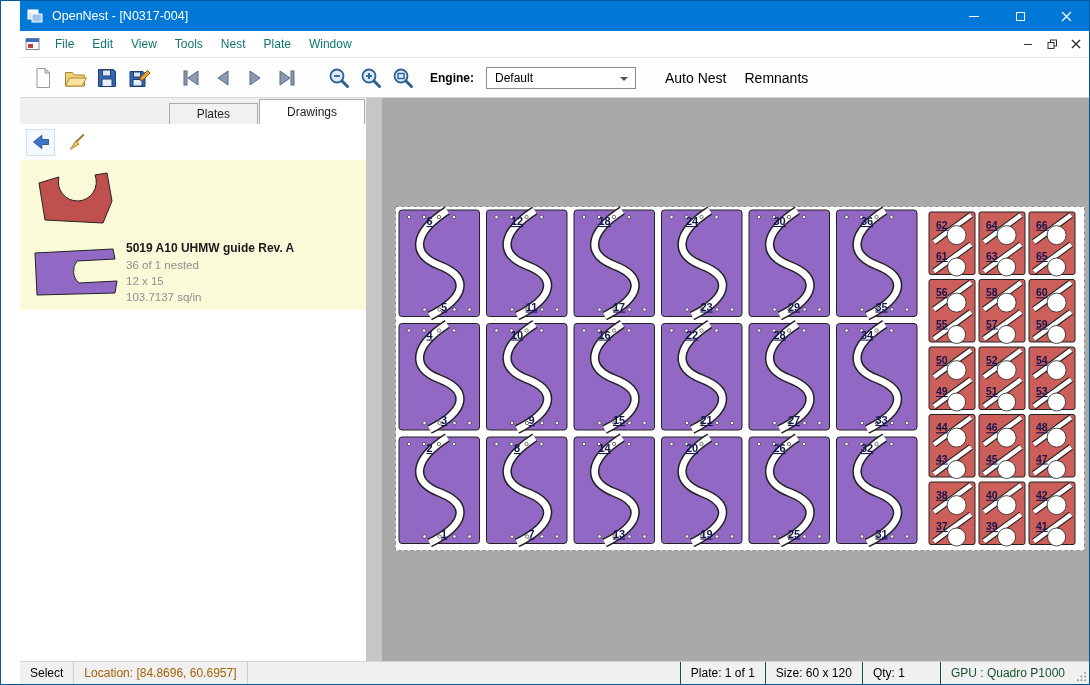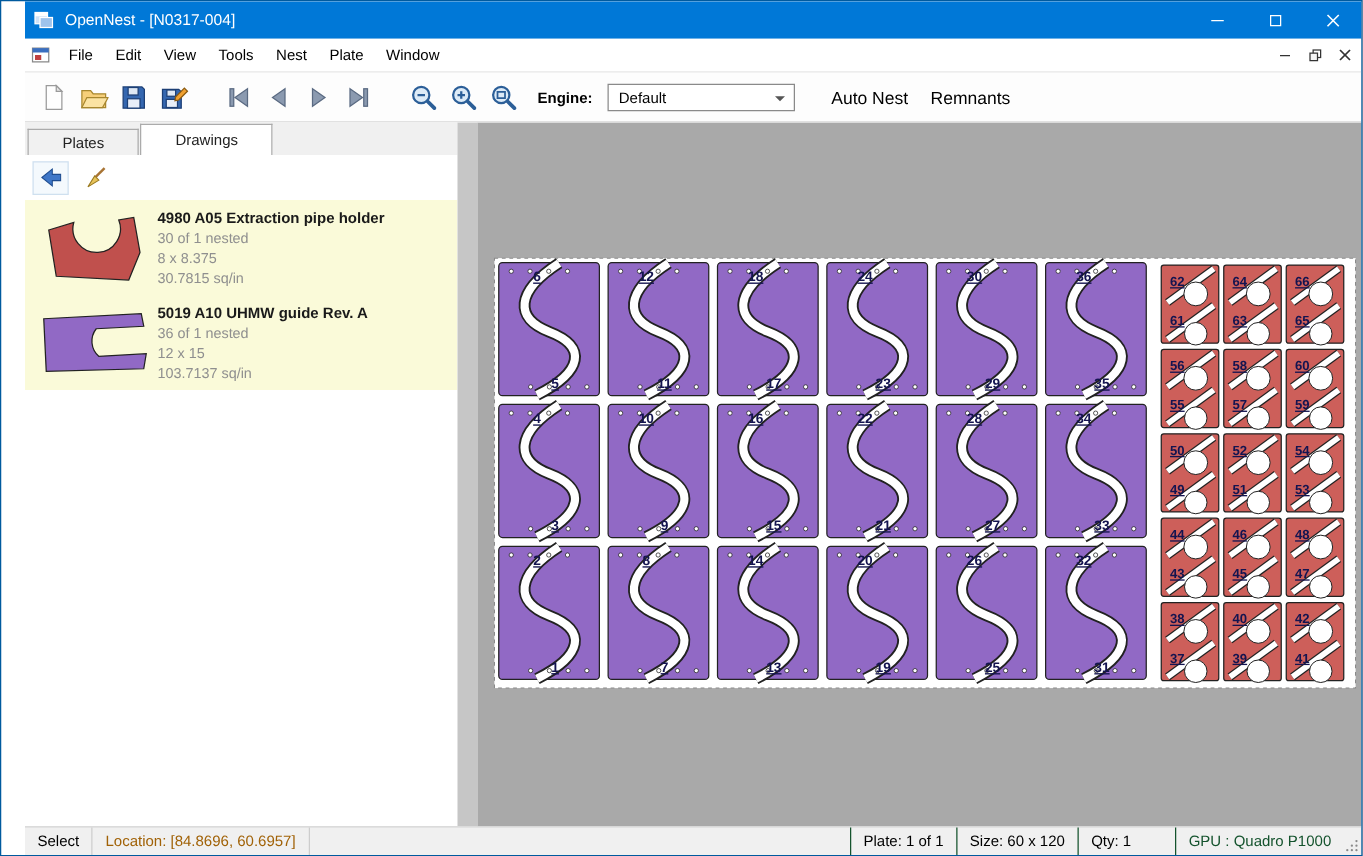--- a/index.html
+++ b/index.html
@@ -9,40 +9,40 @@
   
   .titlebar { height:30px; background:#0078d7; display:flex; align-items:center; color:#fff; flex:0 0 auto; }
   .titlebar .appicon { width:30px; display:flex; justify-content:center; }
   .titlebar .title { font-size:12.5px; padding-left:2px; }
   .titlebar .spacer { flex:1; }
   .cbtn { width:46px; height:30px; display:flex; align-items:center; justify-content:center; }
   .min-glyph { width:10px; height:1px; background:#fff; }
   .max-glyph { width:9px; height:9px; border:1px solid #fff; }
 
   
-  .menubar { height:26px; background:#fff; display:flex; align-items:center; font-size:12px; color:#000000; flex:0 0 auto; }
+  .menubar { height:26px; background:#fff; display:flex; align-items:center; font-size:12px; color:#0f766e; flex:0 0 auto; }
   .menubar .mdiicon { width:26px; display:flex; justify-content:center; }
   .menu-item { padding:0 9px; height:26px; line-height:26px; cursor:default; }
   .menubar .spacer { flex:1; }
   .mdibtn { width:22px; height:20px; display:flex; align-items:center; justify-content:center; margin-right:2px; }
   .mdimin { width:8px; height:1px; background:#333; }
 
   
   .toolbar { height:41px; background:#fdfdfd; border-top:1px solid #e8e8e8; border-bottom:1px solid #d7d7d7; display:flex; align-items:center; padding-left:8px; flex:0 0 auto; }
   .tbtn { width:30px; height:30px; display:flex; align-items:center; justify-content:center; margin-right:2px; }
   .tgap { width:20px; }
   .tlabel { font-size:12px; font-weight:bold; margin:0 12px 0 10px; }
   .combo { width:150px; height:22px; border:1px solid #8a8a8a; background:#fff; display:flex; align-items:center; padding:0 8px; font-size:12px; position:relative; }
   .combo::after { content:""; position:absolute; right:7px; top:9px; border:4px solid transparent; border-top-color:#555; }
   .ttext { padding:0 9px; font-size:14px; }
 
   
   .main { flex:1 1 auto; display:flex; overflow:hidden; }
   .left-panel { width:346px; background:#fff; display:flex; flex-direction:column; flex:0 0 auto; }
-  .tabstrip { height:26px; background:#f0f0f0; display:flex; align-items:flex-end; padding-left:2px; flex:0 0 auto; }
+  .tabstrip { height:26px; background:#f0f0f0; display:flex; align-items:flex-end; padding-left:2px; flex:0 0 auto;justify-content:flex-end; }
   .tab { height:21px; line-height:21px; padding:0 27px; border:1px solid #ababab; border-bottom:none; background:#f1f1f1; font-size:12px; margin-right:1px; color:#222; }
   .tab.active { height:25px; line-height:25px; background:#fff; }
   .panel-toolbar { height:36px; display:flex; align-items:center; padding:0 6px; gap:7px; background:#fff; flex:0 0 auto; }
   .ptool-btn { width:29px; height:27px; display:flex; align-items:center; justify-content:center; border:1px solid #cfe0ef; background:#f4f9fd; }
   .drawing-list { flex:1; overflow:hidden; background:#fff; }
   .drawing-item { display:flex; background:#fafad9; padding:7px 4px; }
   .thumb { width:102px; display:flex; align-items:center; justify-content:center; flex:0 0 auto; }
   .dtext { display:flex; flex-direction:column; justify-content:center; gap:4px; }
   .dtitle { font-size:12px; font-weight:bold; color:#1a1a1a; }
   .dsub { font-size:11.5px; color:#8f8f8f; }
@@ -227,26 +227,20 @@
         </span>
       </div>
       <div class="drawing-list">
 
         <div class="drawing-item">
           <span class="thumb">
             <svg width="84" height="60" viewBox="0 0 84 60">
               <path d="M6 16 L26 10 A19 19 0 1 0 62 8 L74 6 L79 34 L70 56 L12 53 Z" fill="#c0504d" stroke="#222" stroke-width="1"></path>
             </svg>
           </span>
-          <span class="dtext">
-            <span class="dtitle">4980 A05 Extraction pipe holder</span>
-            <span class="dsub">30 of 1 nested</span>
-            <span class="dsub">8 x 8.375</span>
-            <span class="dsub">30.7815 sq/in</span>
-          </span>
         </div>
 
         <div class="drawing-item">
           <span class="thumb">
             <svg width="92" height="58" viewBox="0 0 92 58">
               <path d="M6 10 L84 6 L86 16 L48 18 A16 16 0 0 0 50 40 L88 38 L86 50 L8 52 Z" fill="#9169c5" stroke="#222" stroke-width="1"></path>
             </svg>
           </span>
           <span class="dtext">
             <span class="dtitle">5019 A10 UHMW guide Rev. A</span>

